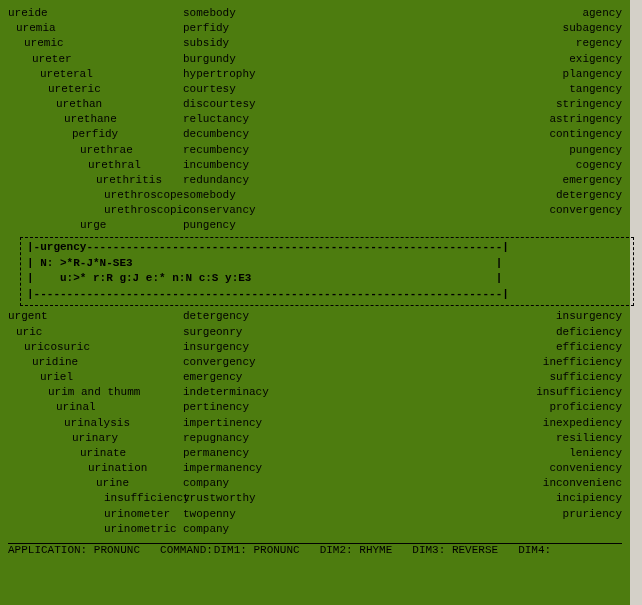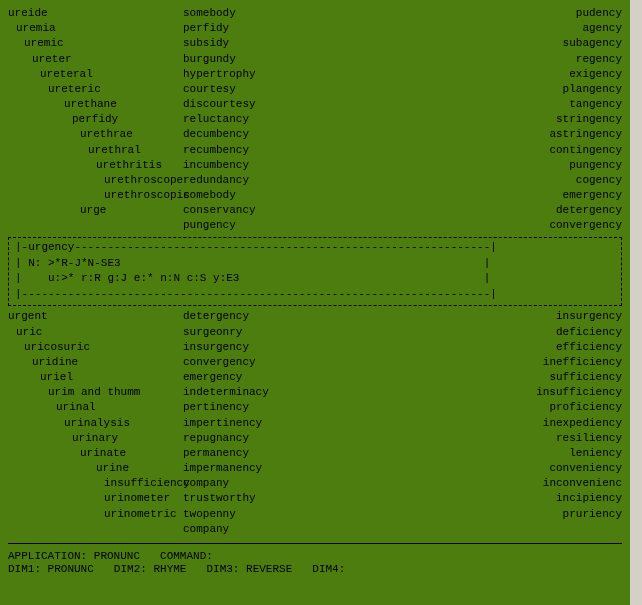--- a/index.html
+++ b/index.html
@@ -39,25 +39,24 @@
     }
     .word {
       white-space: nowrap;
     }
     .box-line {
       white-space: pre;
     }
     .bottom-bar {
       border-top: 1px solid #000;
       margin-top: 6px;
-      padding-top: 6px;
+      padding-top: 0;
       font-family: 'Courier New', Courier, monospace;
       font-size: 11px;
       display: flex;
-      flex-direction: column;
       gap: 1px;
     }
     .bottom-row {
       display: flex;
       flex-direction: row;
       gap: 20px;
     }
     .three-cols {
       display: flex;
       flex-direction: row;
@@ -70,20 +69,21 @@
 <div class="screen">
   <div class="three-cols">
 
     <div class="col col-left">
       <div class="word" style="padding-left:0px">ureide</div>
       <div class="word" style="padding-left:8px">uremia</div>
       <div class="word" style="padding-left:16px">uremic</div>
       <div class="word" style="padding-left:24px">ureter</div>
       <div class="word" style="padding-left:32px">ureteral</div>
       <div class="word" style="padding-left:40px">ureteric</div>
+      <div class="word" style="padding-left:48px">urethan</div>
       <div class="word" style="padding-left:56px">urethane</div>
       <div class="word" style="padding-left:64px">perfidy</div>
       <div class="word" style="padding-left:72px">urethrae</div>
       <div class="word" style="padding-left:80px">urethral</div>
       <div class="word" style="padding-left:88px">urethritis</div>
       <div class="word" style="padding-left:96px">urethroscope</div>
       <div class="word" style="padding-left:96px">urethroscopic</div>
       <div class="word" style="padding-left:72px">urge</div>
     </div>
 
@@ -99,39 +99,38 @@
       <div class="word">decumbency</div>
       <div class="word">recumbency</div>
       <div class="word">incumbency</div>
       <div class="word">redundancy</div>
       <div class="word">somebody</div>
       <div class="word">conservancy</div>
       <div class="word">pungency</div>
     </div>
 
     <div class="col" style="text-align:right">
-      <div class="word">pudency</div>
       <div class="word">agency</div>
       <div class="word">subagency</div>
       <div class="word">regency</div>
       <div class="word">exigency</div>
       <div class="word">plangency</div>
       <div class="word">tangency</div>
       <div class="word">stringency</div>
       <div class="word">astringency</div>
       <div class="word">contingency</div>
       <div class="word">pungency</div>
       <div class="word">cogency</div>
       <div class="word">emergency</div>
       <div class="word">detergency</div>
       <div class="word">convergency</div>
     </div>
   </div>
 
-  <div style="width:100%; margin: 3px 0;">
+  <div style="width:100%; margin: 3px 12px; font-weight: bold;">
     <div style="border: 1px dashed #000; padding: 2px 6px; font-family: 'Courier New', monospace; font-size: 11px; line-height: 1.45;">
       <div class="box-line">|-urgency---------------------------------------------------------------|</div>
       <div class="box-line">| N: &gt;*R-J*N-SE3                                                       |</div>
       <div class="box-line">|    u:&gt;* r:R g:J e:* n:N c:S y:E3                                     |</div>
       <div class="box-line">|-----------------------------------------------------------------------|</div>
     </div>
   </div>
 
   <div class="three-cols">
 
@@ -139,20 +138,21 @@
       <div class="word" style="padding-left:0px">urgent</div>
       <div class="word" style="padding-left:8px">uric</div>
       <div class="word" style="padding-left:16px">uricosuric</div>
       <div class="word" style="padding-left:24px">uridine</div>
       <div class="word" style="padding-left:32px">uriel</div>
       <div class="word" style="padding-left:40px">urim and thumm</div>
       <div class="word" style="padding-left:48px">urinal</div>
       <div class="word" style="padding-left:56px">urinalysis</div>
       <div class="word" style="padding-left:64px">urinary</div>
       <div class="word" style="padding-left:72px">urinate</div>
+      <div class="word" style="padding-left:80px">urination</div>
       <div class="word" style="padding-left:88px">urine</div>
       <div class="word" style="padding-left:96px">insufficiency</div>
       <div class="word" style="padding-left:96px">urinometer</div>
       <div class="word" style="padding-left:96px">urinometric</div>
     </div>
 
     <div class="col col-mid">
       <div class="word">detergency</div>
       <div class="word">surgeonry</div>
       <div class="word">insurgency</div>

